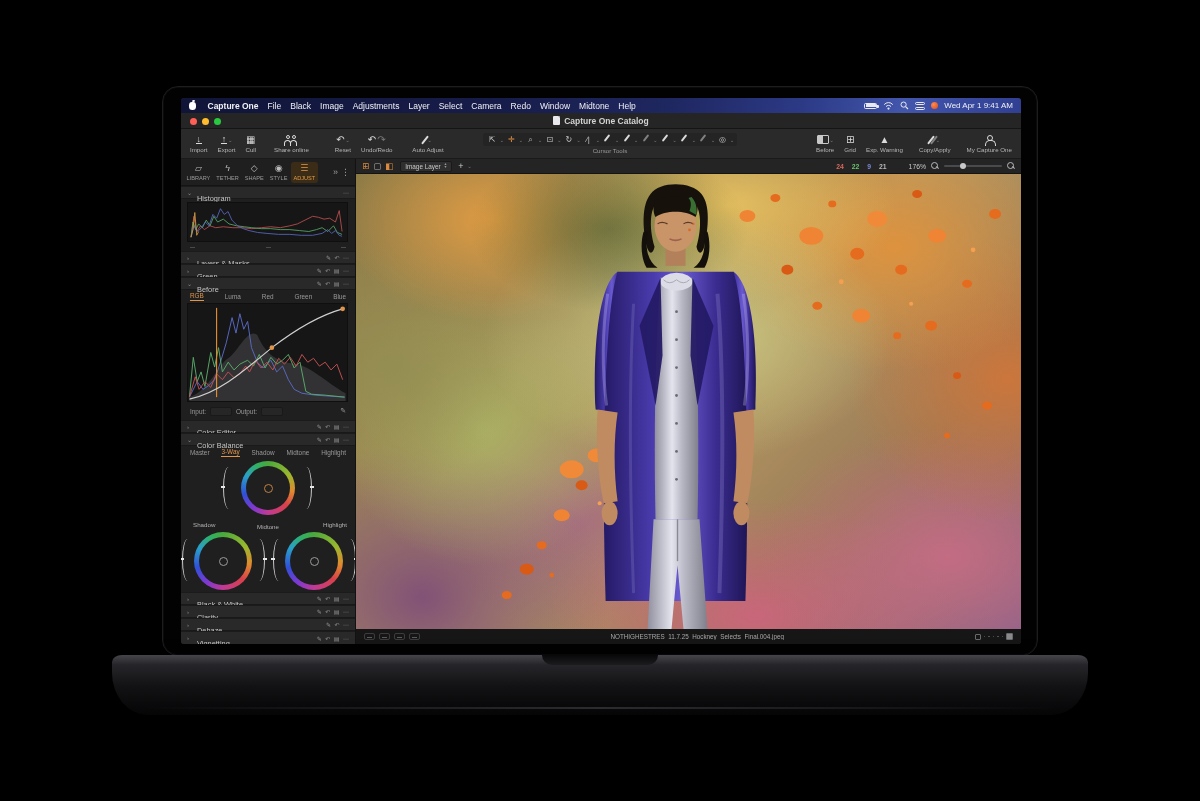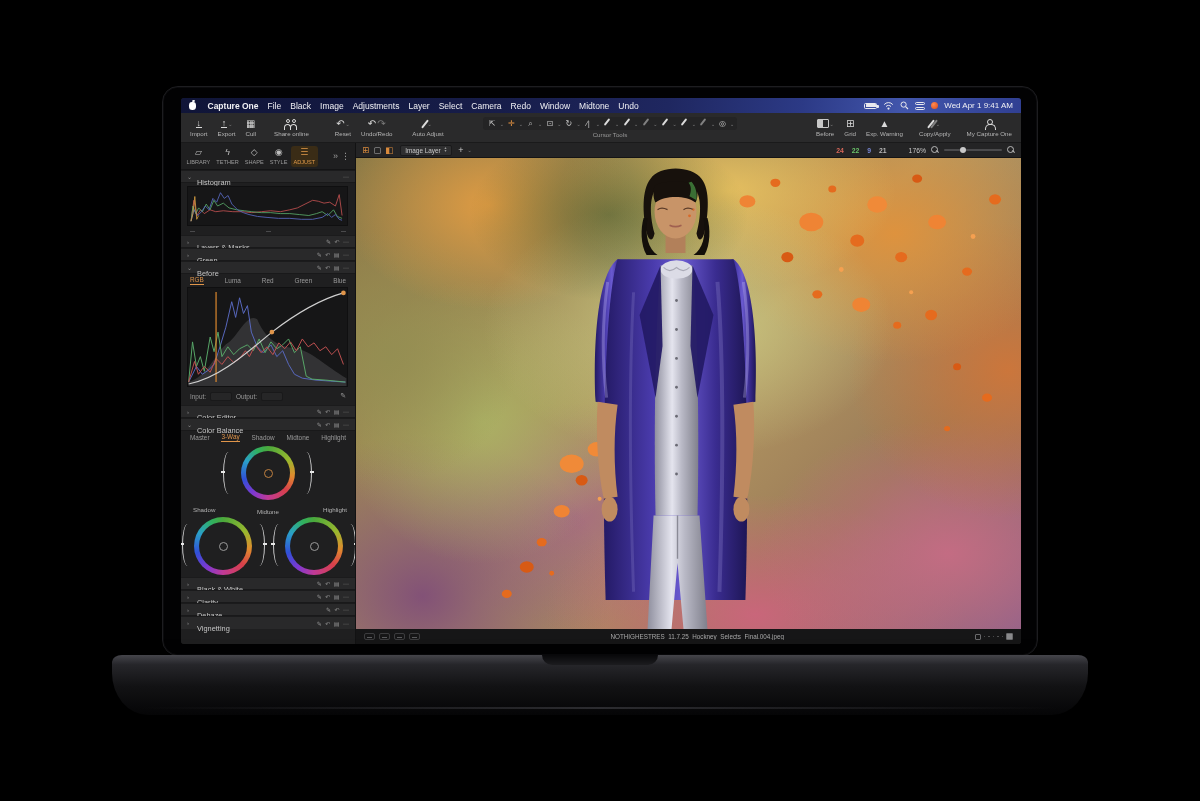--- a/index.html
+++ b/index.html
@@ -178,41 +178,52 @@
         <span class="mi">File</span>
         <span class="mi">Black</span>
         <span class="mi">Image</span>
         <span class="mi">Adjustments</span>
         <span class="mi">Layer</span>
         <span class="mi">Select</span>
         <span class="mi">Camera</span>
         <span class="mi">Redo</span>
         <span class="mi">Window</span>
         <span class="mi">Midtone</span>
-        <span class="mi">Undo</span>
+        <span class="mi">Help</span>
         <span class="mstatus">
           <span class="battery"></span>
           <svg width="11" height="9">
               <path d="M1.2 3.6 a5.6 5.6 0 0 1 8.6 0" stroke="#e8e8ee" stroke-width="1" fill="none"></path>
               <path d="M3 5.6 a3.2 3.2 0 0 1 5 0" stroke="#e8e8ee" stroke-width="1" fill="none"></path>
               <circle cx="5.5" cy="7.6" r="1.1" fill="#e8e8ee"></circle>
             </svg>
           <svg width="9" height="9">
               <circle cx="3.6" cy="3.6" r="2.6" stroke="#e8e8ee" stroke-width="1" fill="none"></circle>
               <line x1="5.6" y1="5.6" x2="8" y2="8" stroke="#e8e8ee" stroke-width="1.1"></line>
             </svg>
           <span class="ccicon">
               <span></span>
               <span></span>
             </span>
           <span class="c1badge"></span>
           <span class="mtime">Wed Apr 1 9:41 AM</span>
         </span>
       </div>
 
+      <div class="titlebar">
+        <span class="lights">
+          <span class="light r"></span>
+          <span class="light y"></span>
+          <span class="light g"></span>
+        </span>
+        <span class="wintitle">
+          <span class="docicon"></span>
+          <span>Capture One Catalog</span>
+        </span>
+      </div>
 
       <div class="toolbar">
         <div class="tbtn">
           <span class="ic">
               <span class="tray">↓</span>
             </span>
           <span>Import</span>
         </div>
         <div class="tbtn">
           <span class="ic">

